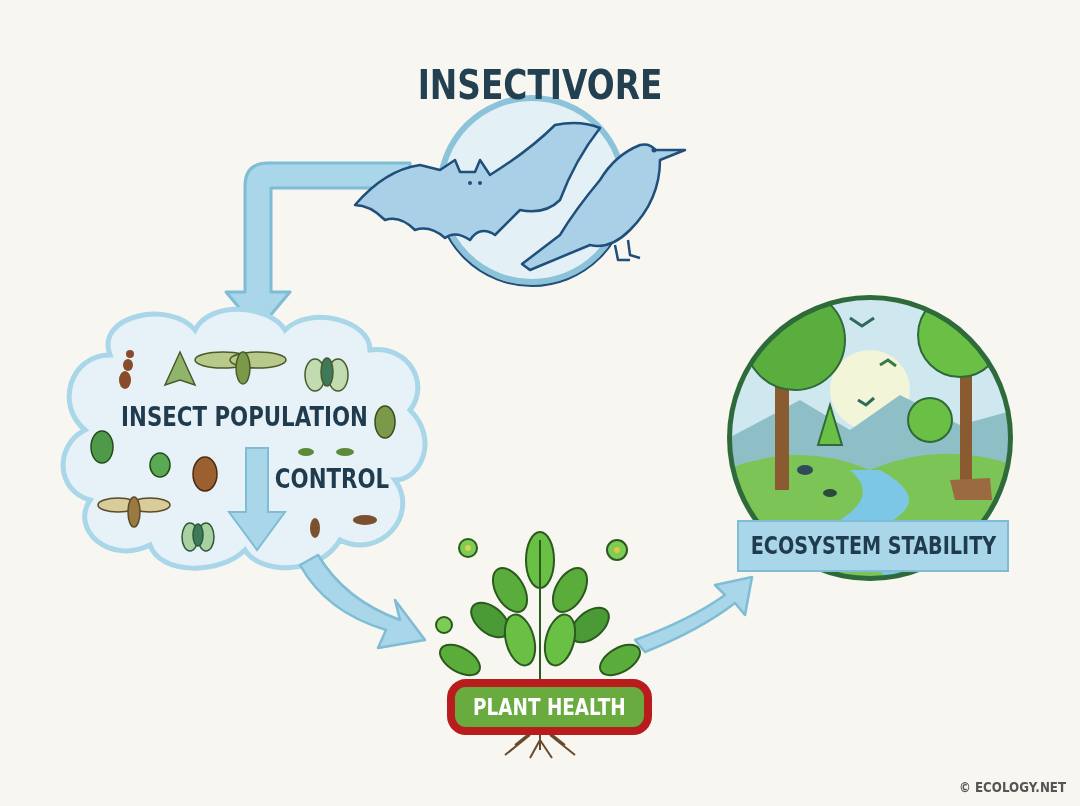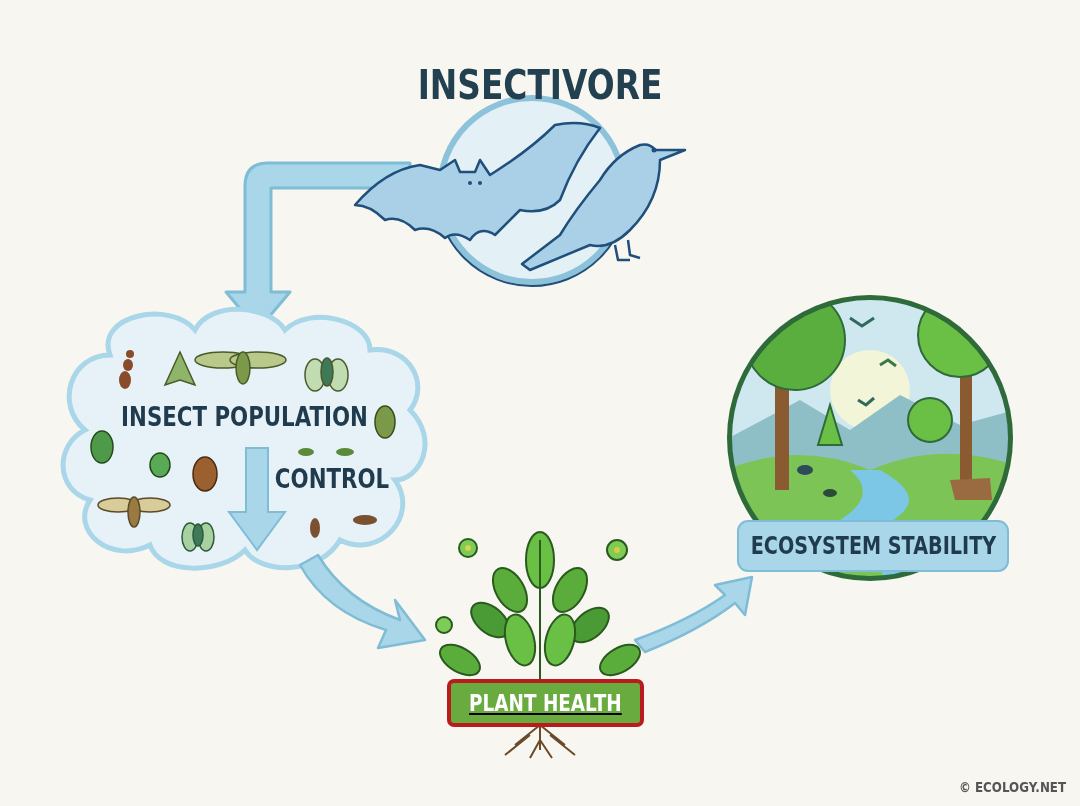--- a/index.html
+++ b/index.html
@@ -3,23 +3,23 @@
 <meta charset="utf-8">
 <style>
   html,body{margin:0;padding:0;}
   body{width:1080px;height:806px;overflow:hidden;background:#f7f6f1;position:relative;font-family:"Liberation Sans",sans-serif;}
   .layer{position:absolute;left:0;top:0;width:1080px;height:806px;}
   .label{position:absolute;font-family:"DejaVu Sans",sans-serif;font-weight:bold;letter-spacing:0px;transform:scaleX(0.82);transform-origin:center;white-space:nowrap;}
   #title{left:380px;top:62px;width:320px;text-align:center;font-size:40px;color:#22404f;}
   #insect-l1{left:95px;top:402px;width:290px;text-align:center;font-size:26px;color:#1f3b4d;}
   #insect-l2{left:262px;top:464px;width:140px;text-align:center;font-size:26px;color:#1f3b4d;}
   .badge{position:absolute;display:flex;align-items:center;justify-content:center;}
-  #eco-badge{left:737px;top:520px;width:268px;height:48px;background:#a9d6e8;border:2px solid #7fbcd6;border-radius:11px;text-align:center;}
+  #eco-badge{left:737px;top:520px;width:268px;height:48px;background:#a9d6e8;border:2px solid #7fbcd6;border-radius:0;text-align:center;}
   #eco-badge span{font-family:"DejaVu Sans",sans-serif;font-weight:bold;font-size:24px;color:#1f3b4d;transform:scaleX(0.8);white-space:nowrap;}
-  #plant-badge{left:447px;top:679px;width:189px;height:40px;background:#6aab3f;border:4px solid #b91c1c;border-radius:7px;text-decoration:underline;}
+  #plant-badge{left:447px;top:679px;width:189px;height:40px;background:#6aab3f;border:8px solid #b91c1c;border-radius:19px;}
   #plant-badge span{font-family:"DejaVu Sans",sans-serif;font-weight:bold;font-size:23px;color:#fff;transform:scaleX(0.8);white-space:nowrap;}
   #copyright{position:absolute;right:14px;top:779px;font-family:"DejaVu Sans",sans-serif;font-weight:bold;font-size:14px;color:#555;transform:scaleX(0.85);transform-origin:right;}
 </style>
 </head>
 <body>
 
 <svg class="layer" viewBox="0 0 1080 806">
 
   <g>
     <path d="M410,163 L268,163 Q245,163 245,186 L245,292 L226,292 L258,330 L290,292 L271,292 L271,188 L410,188 Z" fill="#a9d6e8" stroke="#7fbcd6" stroke-width="3" stroke-linejoin="round"></path>

